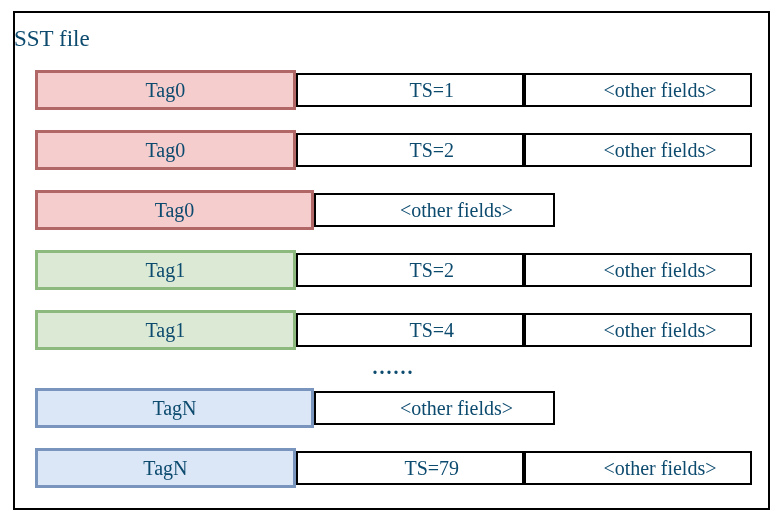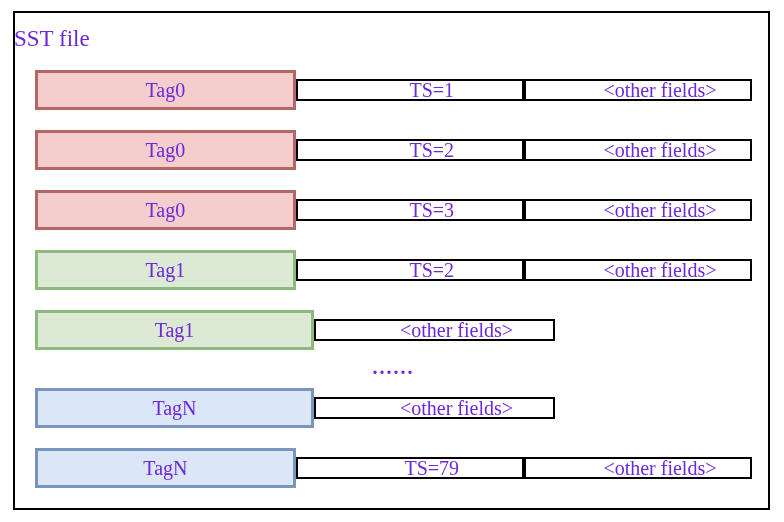--- a/index.html
+++ b/index.html
@@ -6,21 +6,21 @@
     margin: 0;
     padding: 0;
     background: #ffffff;
   }
   .canvas {
     position: relative;
     width: 784px;
     height: 522px;
     background: #ffffff;
     font-family: "Liberation Serif", "DejaVu Serif", serif;
-    color: #6d28d9;
+    color: #0c4a6e;
     overflow: hidden;
     text-align: center;
   }
   .outer-box {
     position: absolute;
     left: 13px;
     top: 11px;
     width: 757px;
     height: 499px;
     border: 2px solid #000000;
@@ -49,21 +49,21 @@
     box-sizing: border-box;
     border: 3px solid #888888;
     background: #eeeeee;
     display: flex;
     align-items: center;
     justify-content: center;
     font-size: 20px;
   }
   .ts-cell, .other-cell {
     width: 241px;
-    height: 22px;
+    height: 34px;
     box-sizing: border-box;
     border: 2px solid #000000;
     background: #ffffff;
     display: flex;
     align-items: center;
     justify-content: center;
     font-size: 20px;
     padding-left: 44px;
   }
   .ellipsis-row {
@@ -102,32 +102,32 @@
   </div>
 
   <div class="record-row row-1">
     <div class="tag-cell" style="background-color: rgb(246, 205, 205); border-color: rgb(178, 103, 103);">Tag0</div>
     <div class="ts-cell">TS=2</div>
     <div class="other-cell">&lt;other fields&gt;</div>
   </div>
 
   <div class="record-row row-2">
     <div class="tag-cell" style="background-color: rgb(246, 205, 205); border-color: rgb(178, 103, 103);">Tag0</div>
-    <div class="ts-cell">TS=3</div>
     <div class="other-cell">&lt;other fields&gt;</div>
   </div>
 
   <div class="record-row row-3">
     <div class="tag-cell" style="background-color: rgb(220, 234, 213); border-color: rgb(142, 185, 126);">Tag1</div>
     <div class="ts-cell">TS=2</div>
     <div class="other-cell">&lt;other fields&gt;</div>
   </div>
 
   <div class="record-row row-4">
     <div class="tag-cell" style="background-color: rgb(220, 234, 213); border-color: rgb(142, 185, 126);">Tag1</div>
+    <div class="ts-cell">TS=4</div>
     <div class="other-cell">&lt;other fields&gt;</div>
   </div>
 
   <div class="ellipsis-row">......</div>
 
   <div class="record-row row-5">
     <div class="tag-cell" style="background-color: rgb(219, 230, 246); border-color: rgb(122, 149, 189);">TagN</div>
     <div class="other-cell">&lt;other fields&gt;</div>
   </div>
 

